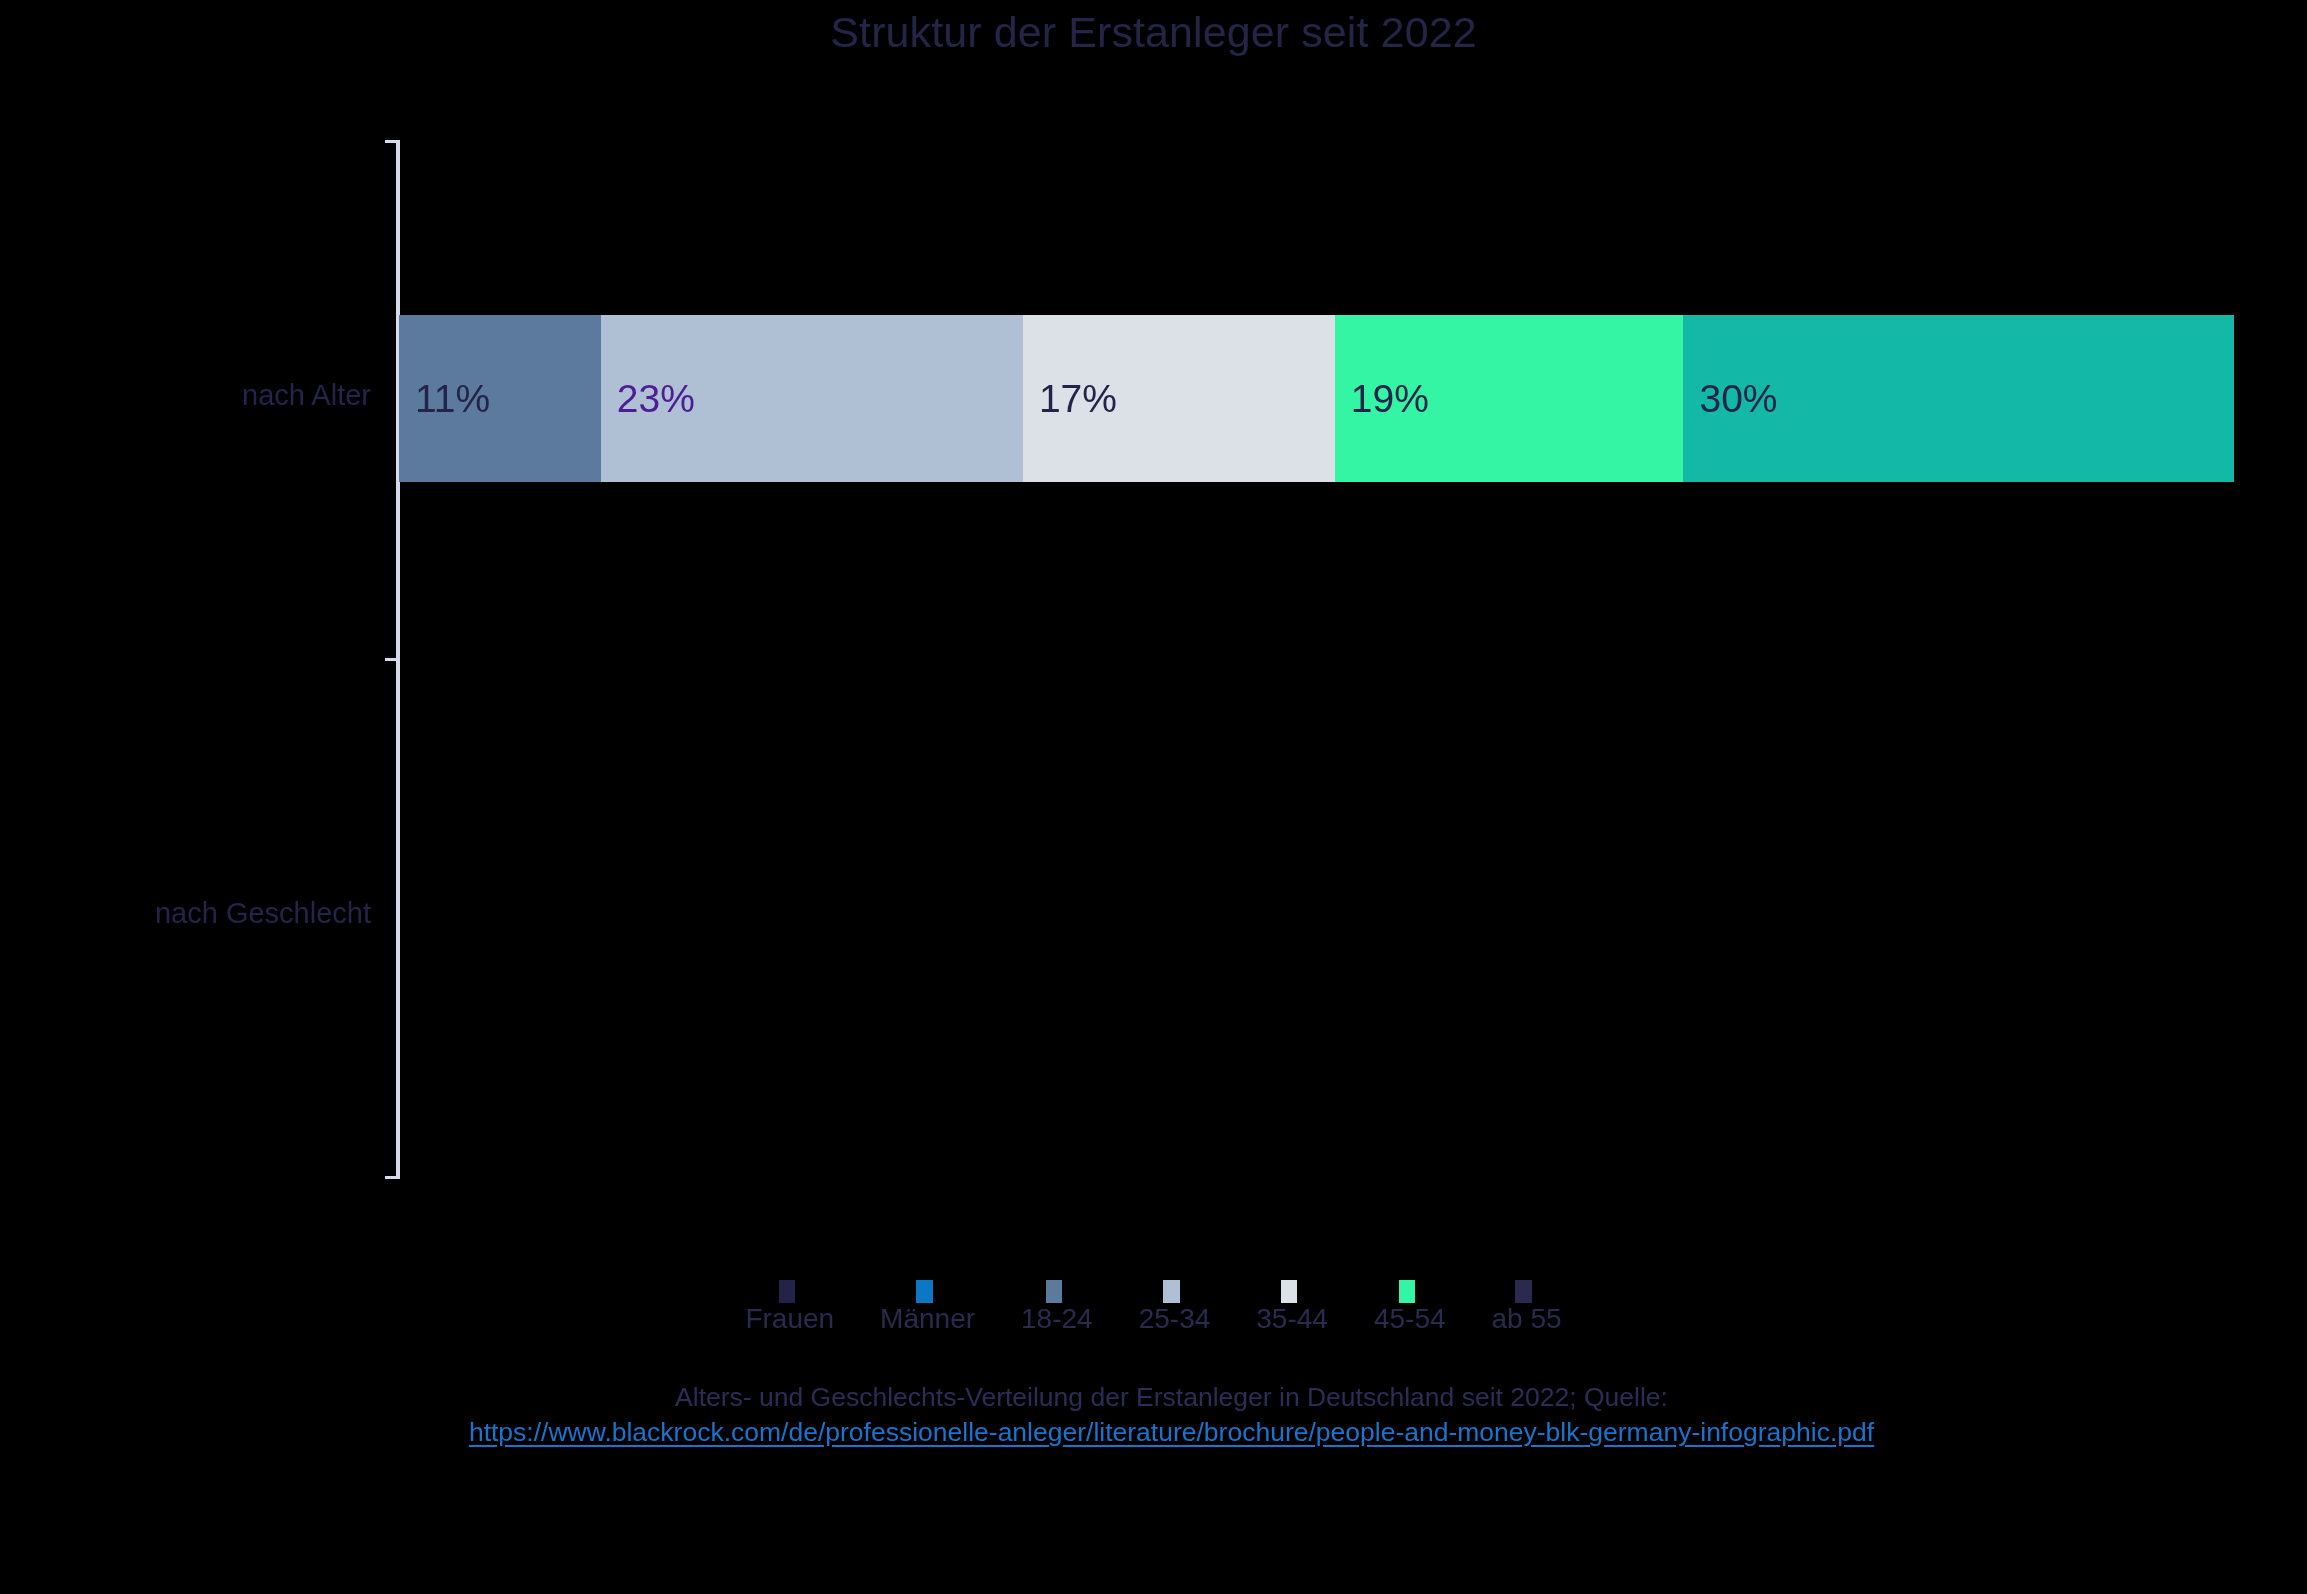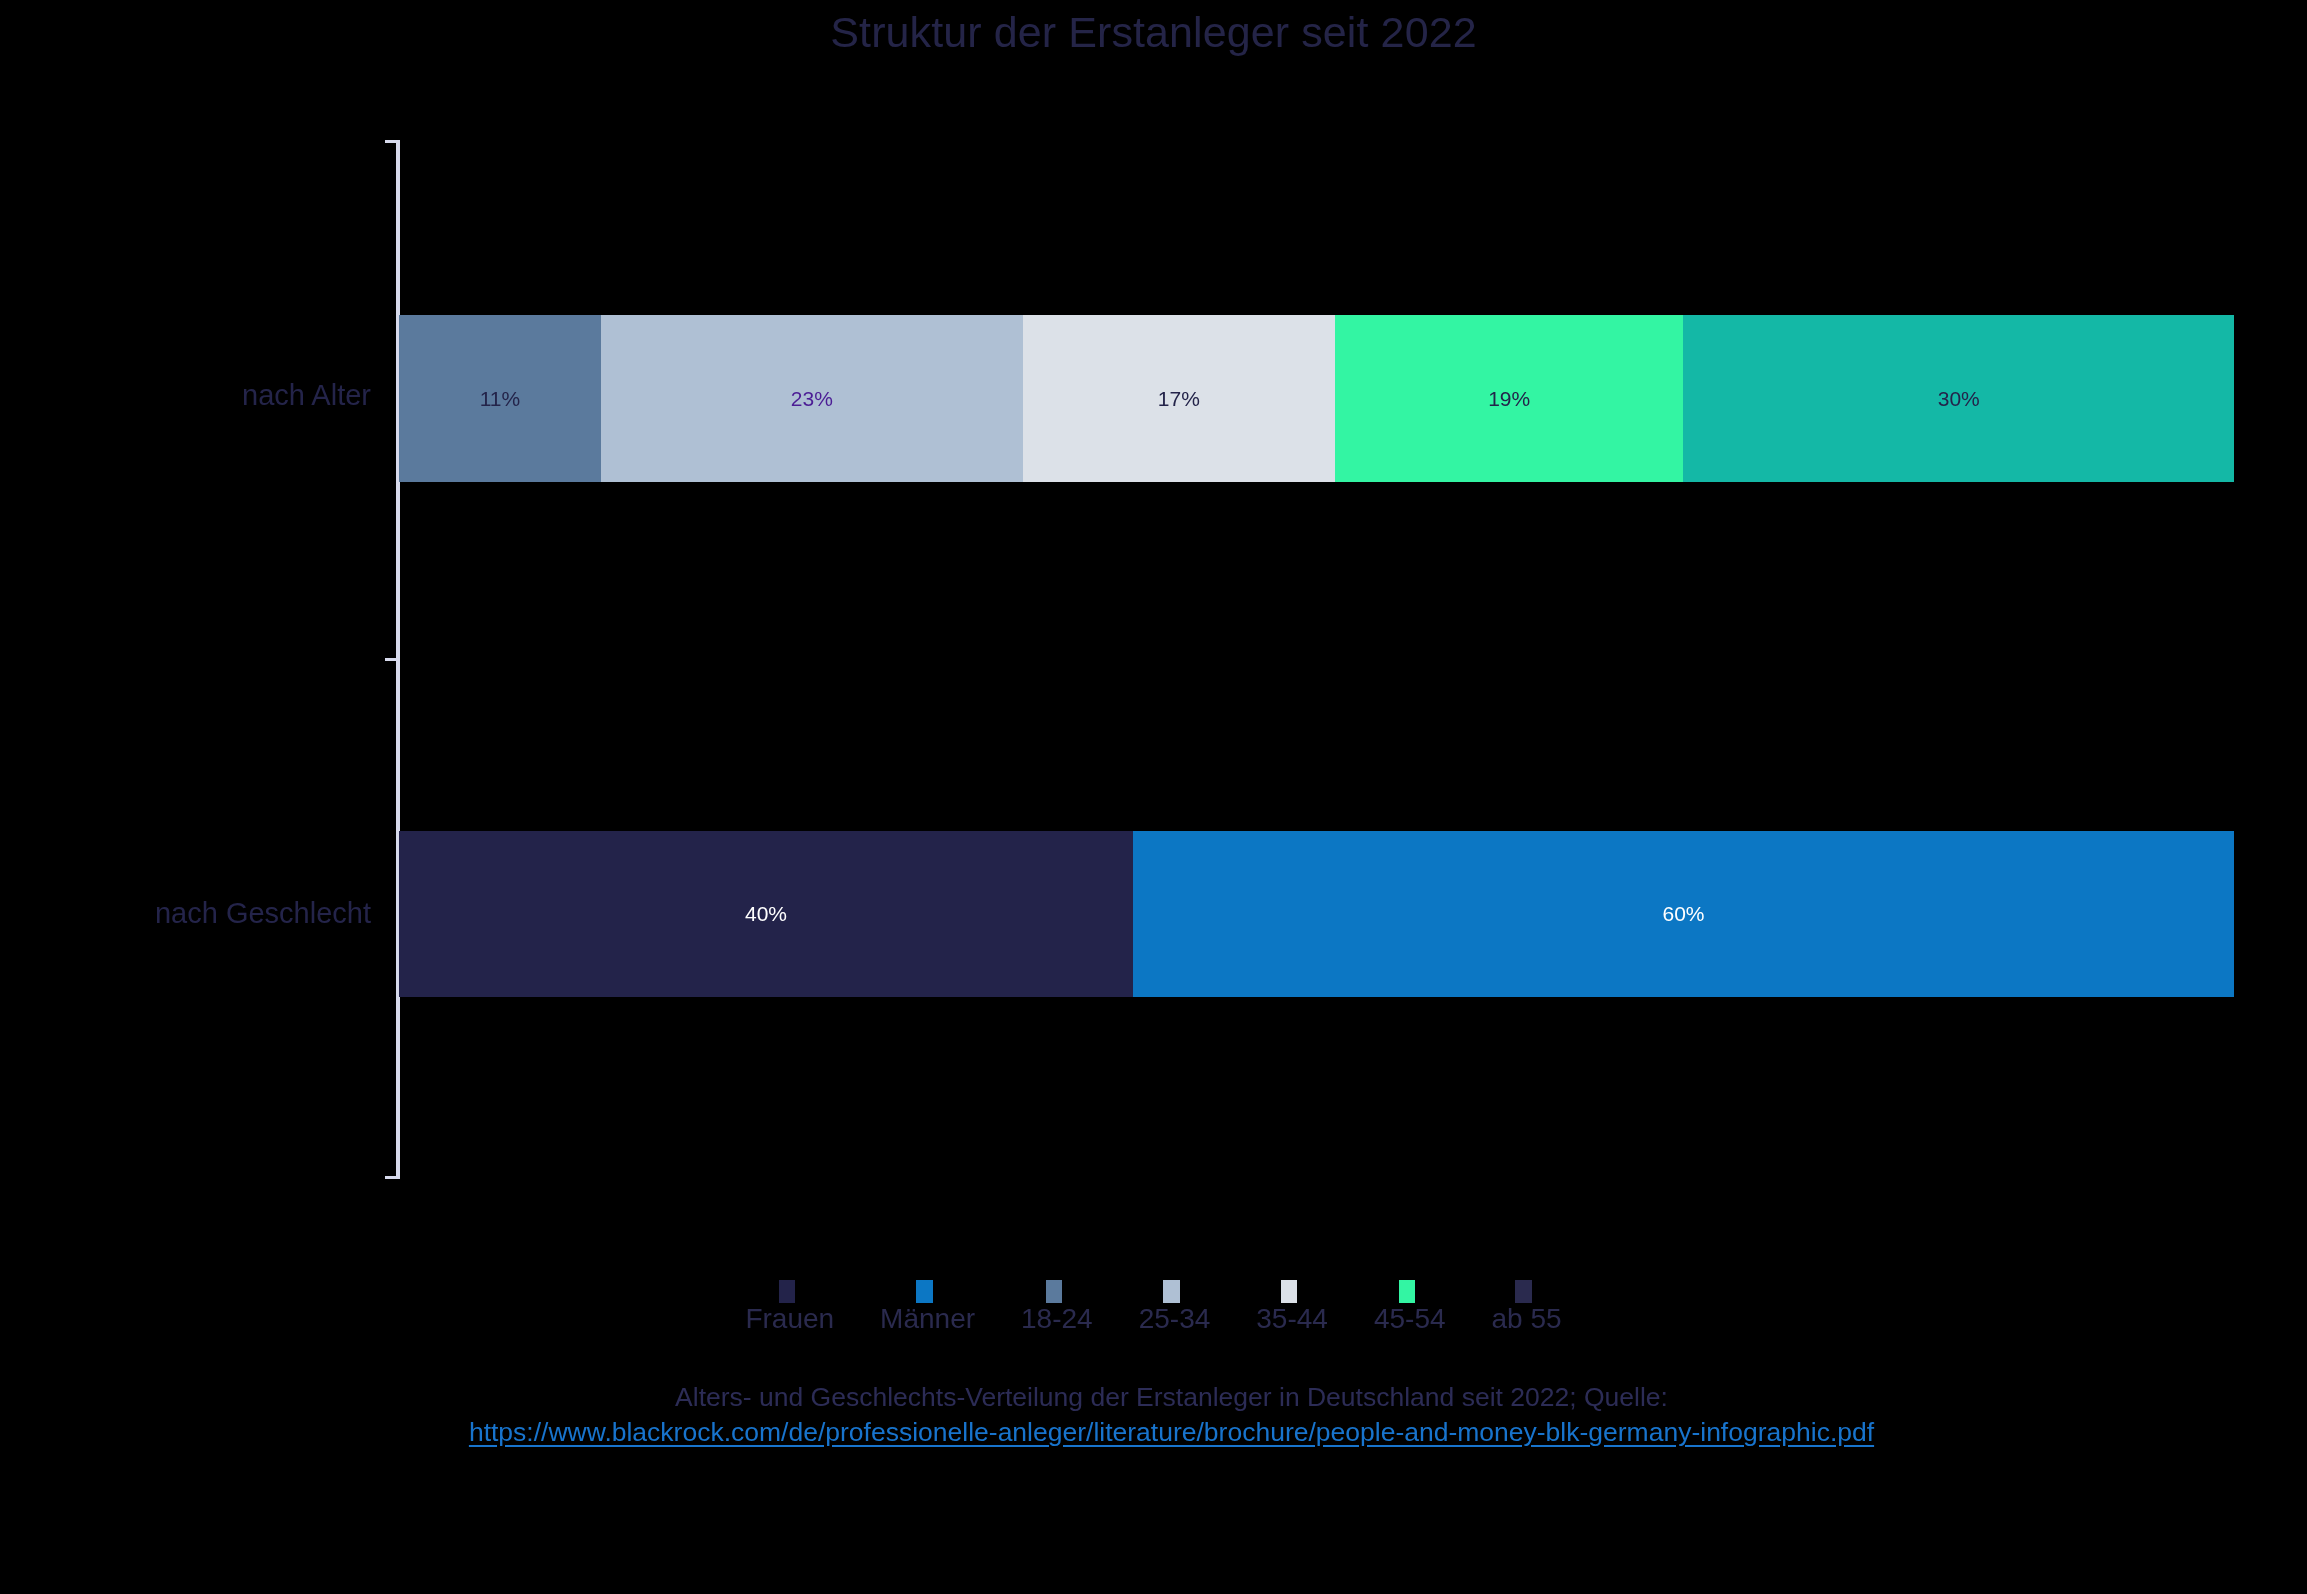--- a/index.html
+++ b/index.html
@@ -92,24 +92,25 @@
     top: 315px;
     height: 167px;
   }
   #bar-row-geschlecht {
     top: 831px;
     height: 166px;
   }
   .bar-segment {
     display: flex;
     align-items: center;
-    justify-content: center;
-    font-size: 21px;
+    justify-content: flex-start;
+    font-size: 39px;
     white-space: nowrap;
     box-sizing: border-box;
+    padding-left: 16px;
   }
 
   
   #legend {
     position: absolute;
     left: 0;
     top: 1280px;
     width: 2307px;
     display: flex;
     flex-direction: row;
@@ -186,28 +187,20 @@
         <span>17%</span>
       </div>
       <div class="bar-segment" style="flex: 0 0 19%; background: rgb(51, 245, 163); color: rgb(36, 36, 74);">
         <span>19%</span>
       </div>
       <div class="bar-segment" style="flex: 0 0 30%; background: #14b8a6; color: rgb(36, 36, 74);">
         <span>30%</span>
       </div>
     </div>
 
-  <div class="bar-row" id="bar-row-geschlecht">
-      <div class="bar-segment" style="flex: 0 0 40%; background: rgb(35, 35, 74); color: rgb(255, 255, 255);">
-        <span>40%</span>
-      </div>
-      <div class="bar-segment" style="flex: 0 0 60%; background: rgb(12, 119, 196); color: rgb(255, 255, 255);">
-        <span>60%</span>
-      </div>
-    </div>
 </div>
 
 <div id="legend">
     <div class="legend-item">
       <span class="legend-swatch" style="background: rgb(35, 35, 74);"></span>
       <span class="legend-label">Frauen</span>
     </div>
     <div class="legend-item">
       <span class="legend-swatch" style="background: rgb(12, 119, 196);"></span>
       <span class="legend-label">Männer</span>

